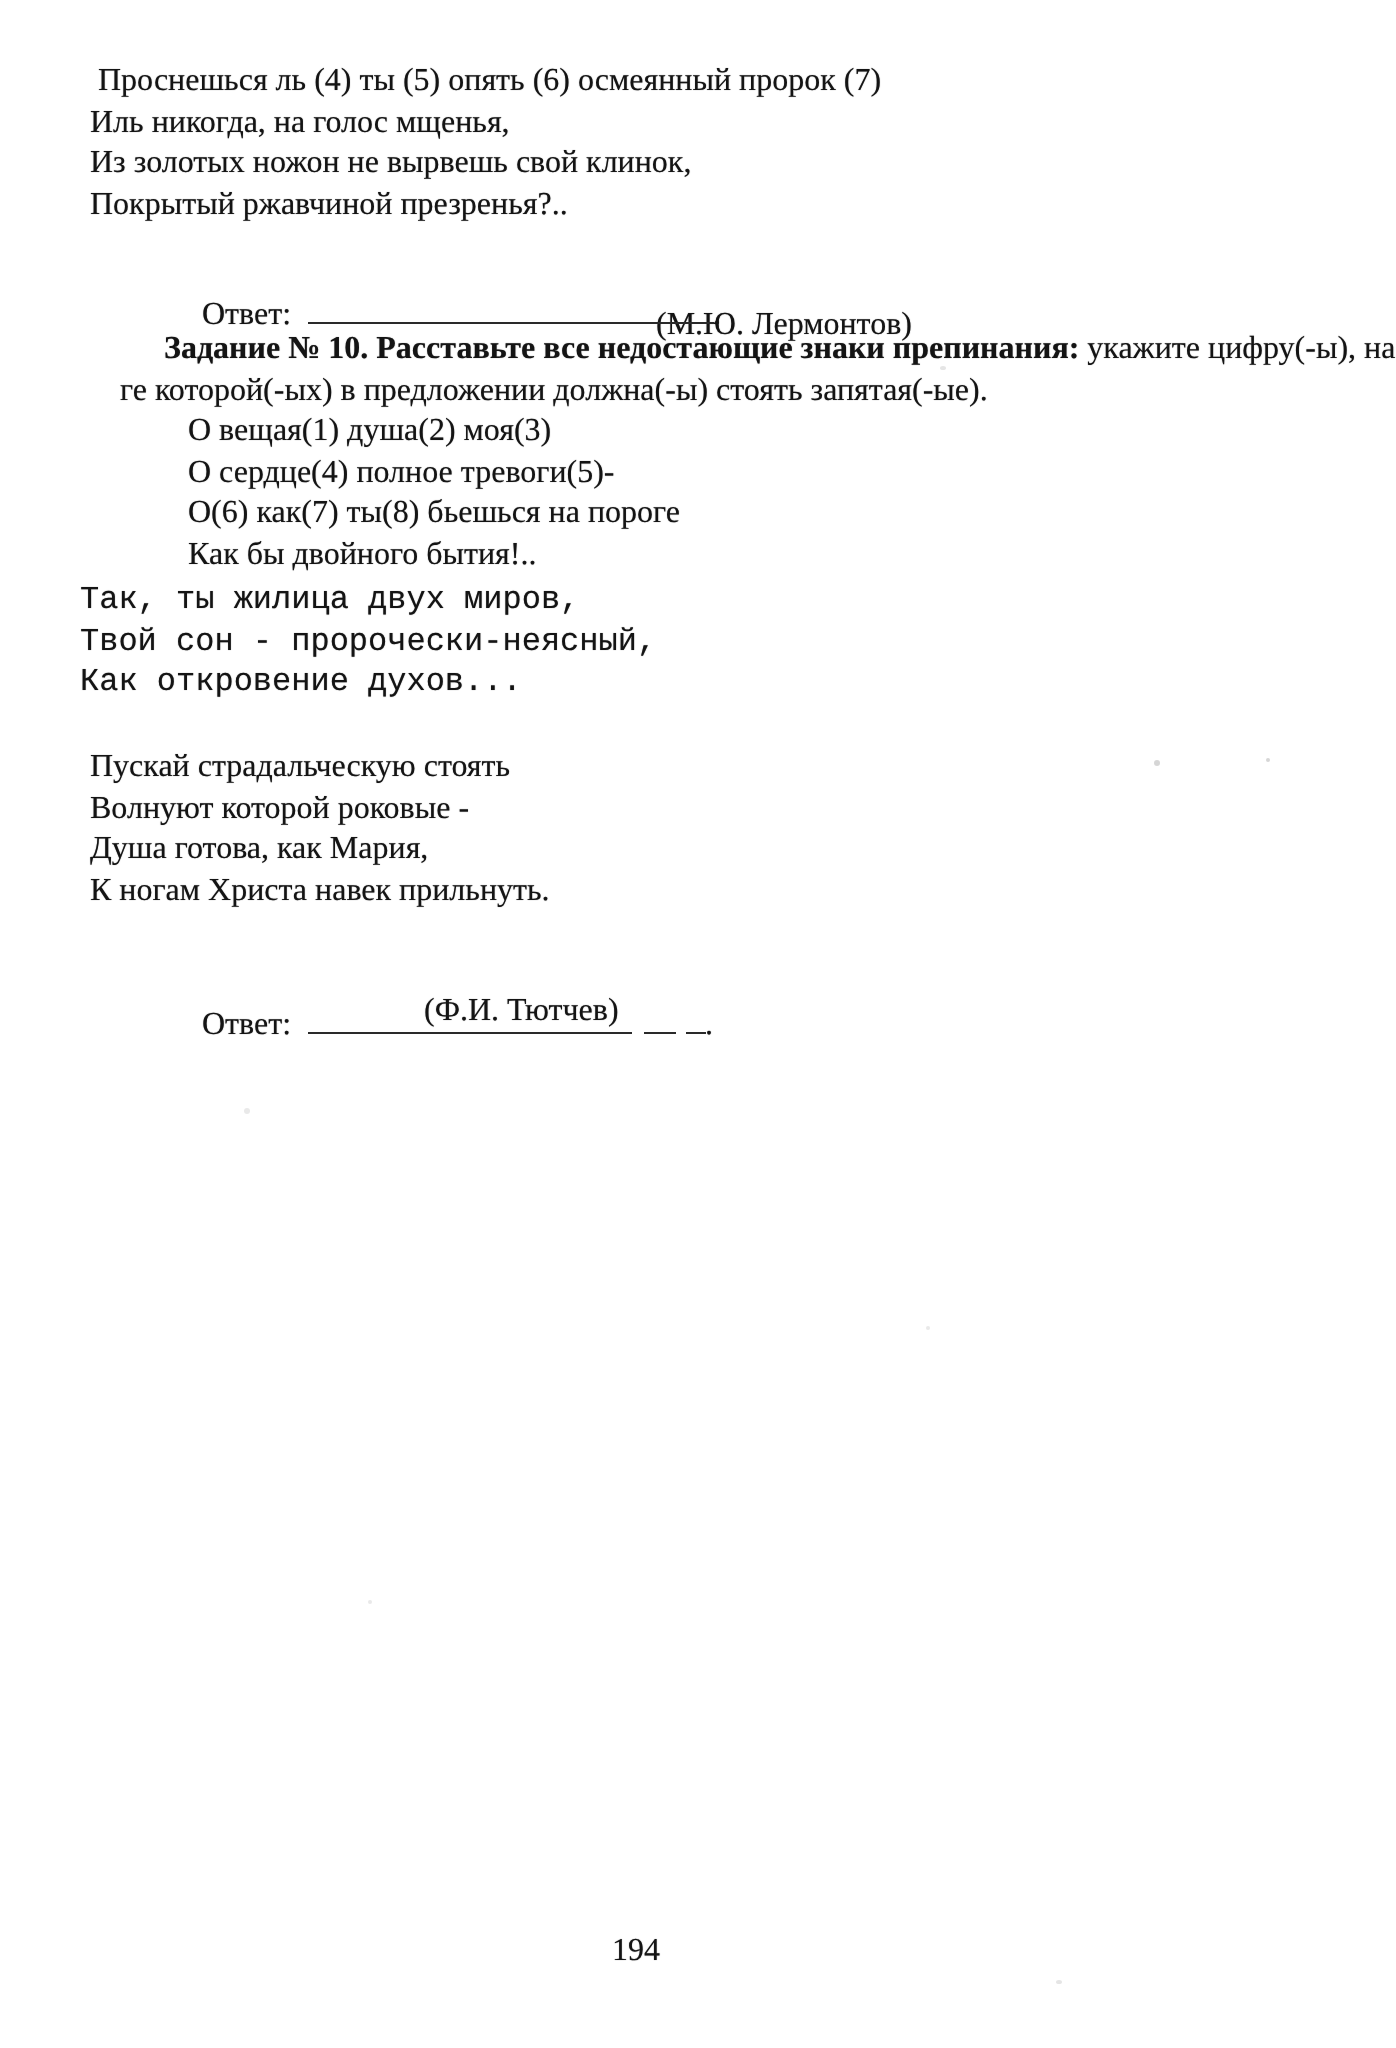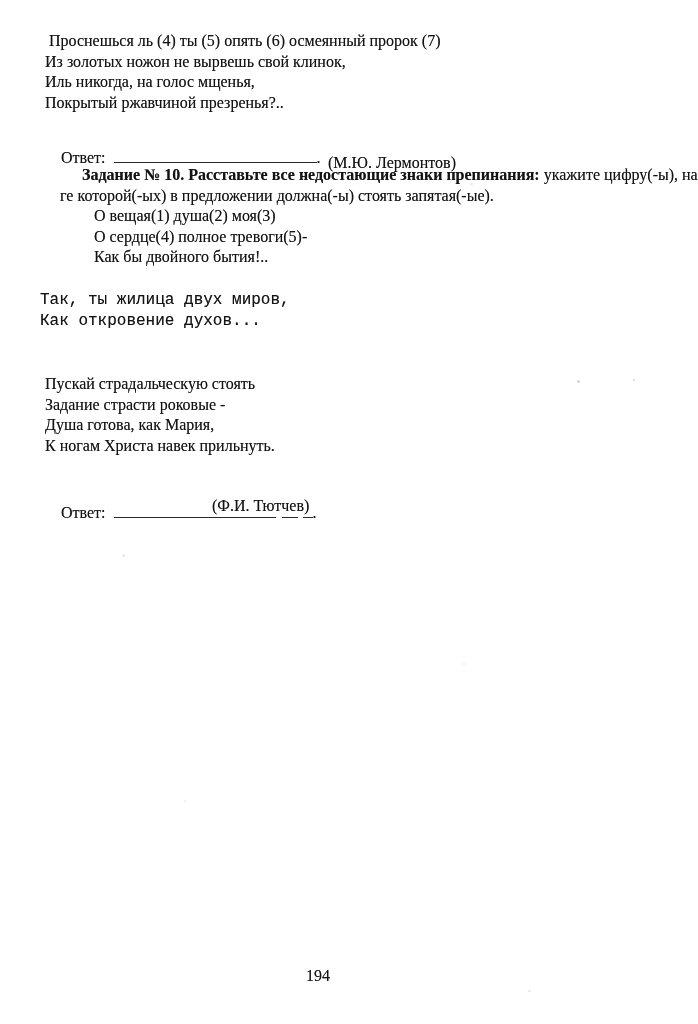--- a/index.html
+++ b/index.html
@@ -27,21 +27,21 @@
   .pline.first-indent { text-indent: 4px; }
   .author {
     line-height: 20px;
     white-space: pre;
     margin-top: 44px;
   }
   .answer {
     line-height: 20px;
     white-space: pre;
   }
-  .ans-label { margin-right: 8px; }
+  .ans-label { margin-right: 8px; margin-left: 40px; }
   .blank {
     display: inline-block;
     height: 13px;
     border-bottom: 1.4px solid #2a2a2a;
     vertical-align: baseline;
   }
   .blank-gap { display: inline-block; width: 6px; }
   .heading {
     line-height: 21px;
     width: 660px;
@@ -63,50 +63,52 @@
     opacity: 0.55;
   }
 </style>
 </head>
 <body>
 
 <div class="page">
 
   <div class="block" style="top:31px; left:45px;">
     <div class="pline first-indent">Проснешься ль (4) ты (5) опять (6) осмеянный пророк (7)</div>
+    <div class="pline">Иль никогда, на голос мщенья,</div>
     <div class="pline">Из золотых ножон не вырвешь свой клинок,</div>
-    <div class="pline">Иль никогда, на голос мщенья,</div>
     <div class="pline">Покрытый ржавчиной презренья?..</div>
   </div>
 
   <div class="block author" style="top:109px; left:328px;">(М.Ю. Лермонтов)</div>
 
   <div class="block answer" style="top:128px; left:45px;">
     <span class="ans-label">Ответ:</span><span class="blank" style="width:203px;"></span><span>.</span>
   </div>
 
   <div class="block heading" style="top:164px; left:32px;margin-left:28px;">
     <span class="hline hline1"><b>Задание № 10. Расставьте все недостающие знаки препинания:</b><span> укажите цифру(-ы), на</span></span>
     <span class="hline">ге которой(-ых) в предложении должна(-ы) стоять запятая(-ые).</span>
   </div>
 
   <div class="block" style="top:206px; left:47px;margin-left:47px;">
     <div class="pline">О вещая(1) душа(2) моя(3)</div>
     <div class="pline">О сердце(4) полное тревоги(5)-</div>
+    <div class="pline">О(6) как(7) ты(8) бьешься на пороге</div>
     <div class="pline">Как бы двойного бытия!..</div>
   </div>
 
   <div class="block" style="top:290px; left:40px;font-family:Liberation Mono, monospace;">
     <div class="pline">Так, ты жилица двух миров,</div>
+    <div class="pline">Твой сон - пророчески-неясный,</div>
     <div class="pline">Как откровение духов...</div>
   </div>
 
   <div class="block" style="top:374px; left:45px;">
     <div class="pline">Пускай страдальческую стоять</div>
-    <div class="pline">Задание страсти роковые -</div>
+    <div class="pline">Волнуют которой роковые -</div>
     <div class="pline">Душа готова, как Мария,</div>
     <div class="pline">К ногам Христа навек прильнуть.</div>
   </div>
 
   <div class="block author" style="top:452px; left:212px;">(Ф.И. Тютчев)</div>
 
   <div class="block answer" style="top:483px; left:45px;">
     <span class="ans-label">Ответ:</span><span class="blank" style="width:162px;"></span><span class="blank-gap"></span><span class="blank" style="width:16px;"></span><span class="blank-gap" style="width:5px;"></span><span class="blank" style="width:10px;"></span><span>.</span>
   </div>
 

